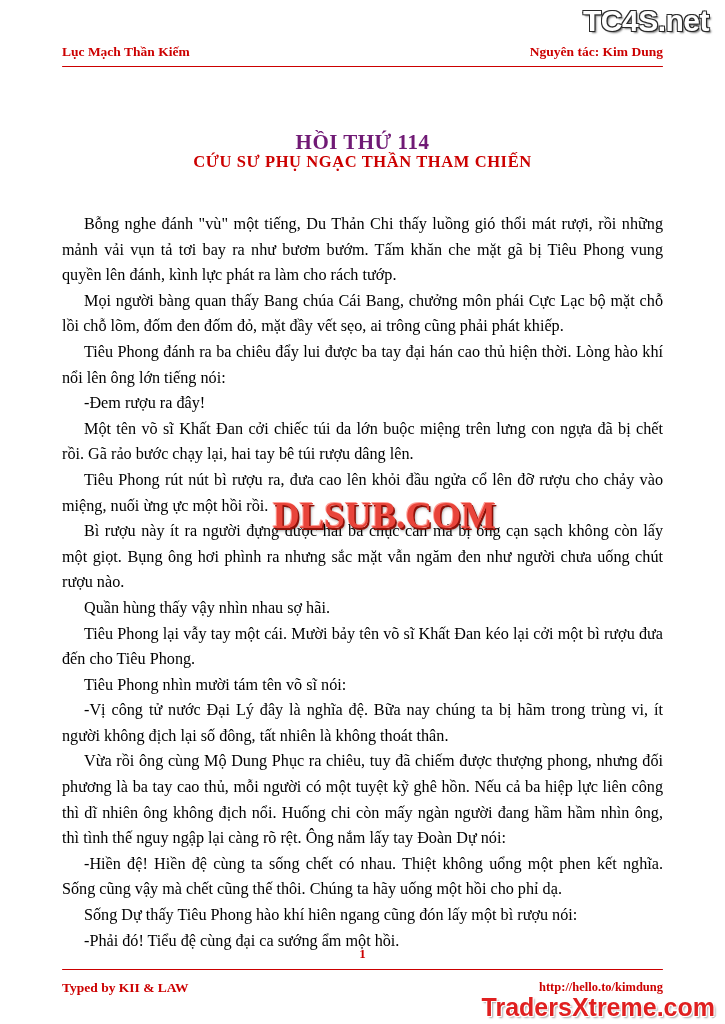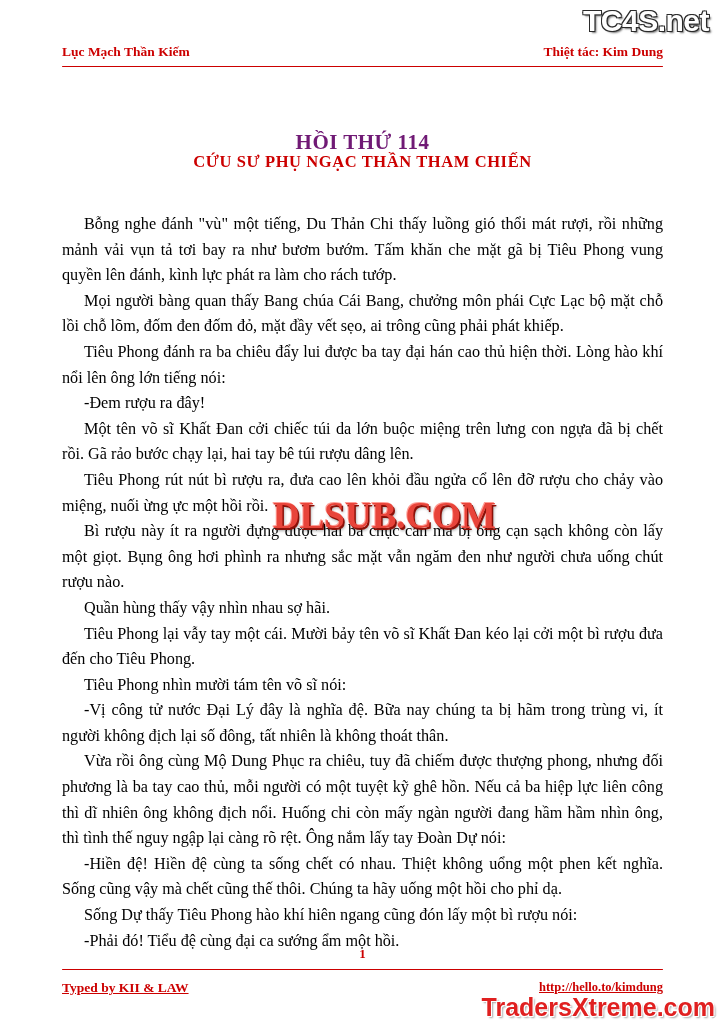--- a/index.html
+++ b/index.html
@@ -140,21 +140,20 @@
     position: absolute;
     bottom: 28px;
     left: 62px;
     right: 62px;
     display: flex;
     justify-content: space-between;
     font-family: "Liberation Serif", serif;
     font-weight: bold;
     font-size: 13.5px;
     color: #cc0000;
-    text-decoration: underline;
   }
   .footer .right { font-size: 12.5px; margin-left: 20px; }
 
   
   .wm-bottom {
     position: absolute;
     bottom: 2px;
     right: 10px;
     font-family: "Liberation Sans", sans-serif;
     font-weight: bold;
@@ -168,21 +167,21 @@
 </style>
 </head>
 <body>
 
 <div class="page">
 
   <div class="wm-top">TC4S.net</div>
 
   <div class="header">
     <span>Lục Mạch Thần Kiếm</span>
-    <span>Thiệt tác: Kim Dung</span>
+    <span>Nguyên tác: Kim Dung</span>
   </div>
   <div class="header-rule"></div>
 
   <div class="title1">HỒI THỨ 114</div>
   <div class="title2">CỨU SƯ PHỤ NGẠC THẦN THAM CHIẾN</div>
 
   <div class="body">
     <p>Bỗng nghe đánh "vù" một tiếng, Du Thản Chi thấy luồng gió thổi mát rượi, rồi những mảnh vải vụn tả tơi bay ra như bươm bướm. Tấm khăn che mặt gã bị Tiêu Phong vung quyền lên đánh, kình lực phát ra làm cho rách tướp.</p>
     <p>Mọi người bàng quan thấy Bang chúa Cái Bang, chưởng môn phái Cực Lạc bộ mặt chỗ lồi chỗ lõm, đốm đen đốm đỏ, mặt đầy vết sẹo, ai trông cũng phải phát khiếp.</p>
     <p>Tiêu Phong đánh ra ba chiêu đẩy lui được ba tay đại hán cao thủ hiện thời. Lòng hào khí nổi lên ông lớn tiếng nói:</p>

